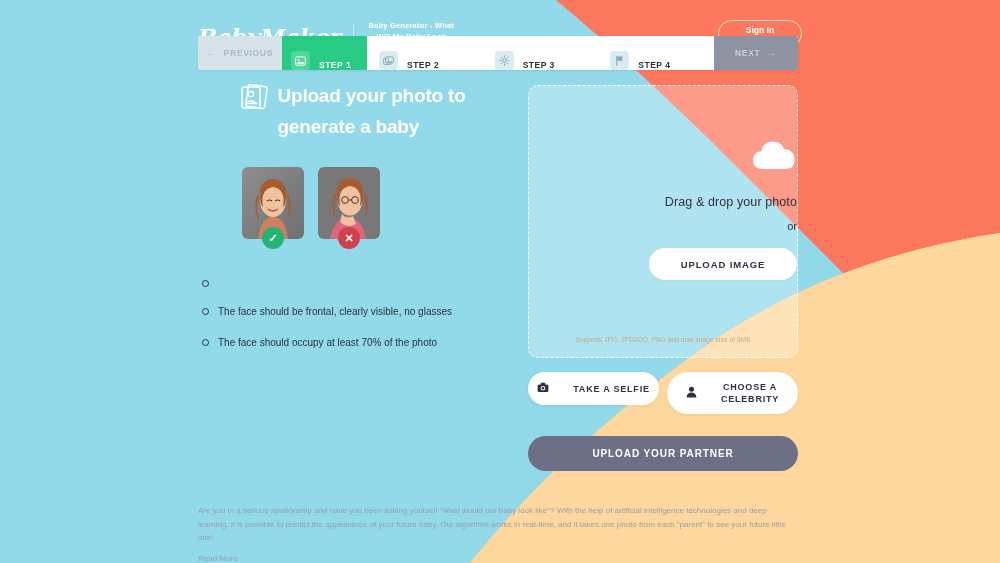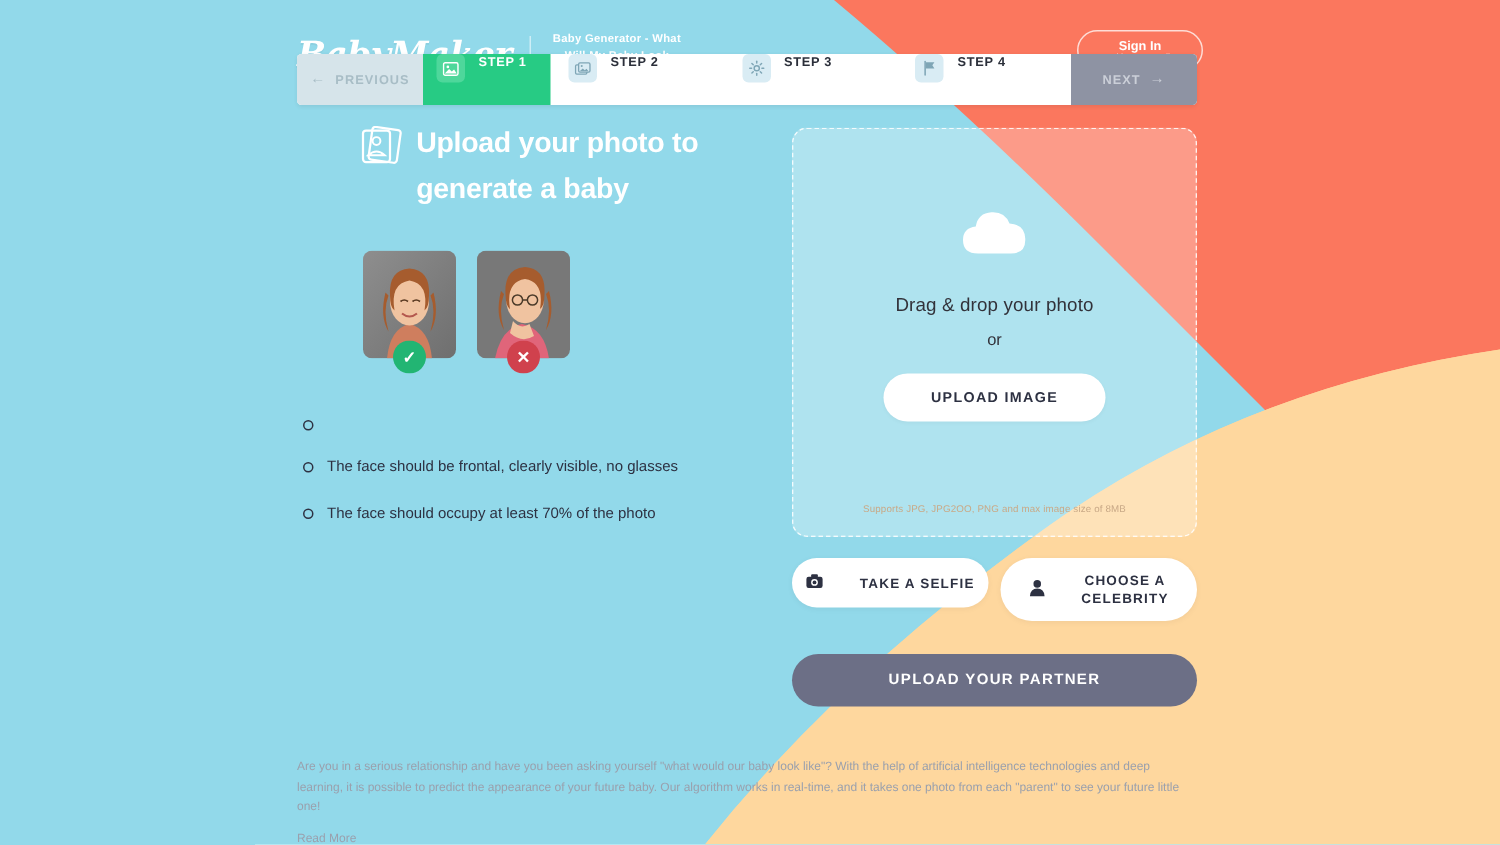--- a/index.html
+++ b/index.html
@@ -82,21 +82,21 @@
     gap: 6px;
     font-size: 8.5px; font-weight: bold; letter-spacing: 0.7px;
     cursor: pointer;
   }
   .nav-prev { background: #d6e4ea; color: #a8bdc6; }
   .nav-next { background: #8e93a3; color: #cbcfd8; }
   .nav-arrow { font-size: 10px; line-height: 1; }
 
   .step {
     flex: 1 1 0;
-    display: flex; align-items: flex-start;
+    display: flex; align-items: flex-end;
     padding-left: 12px;
     gap: 9px;
     cursor: pointer;
     position: relative;
   }
   .step.active { background: #27cb84; max-width: 85px; flex: none; width: 85px; padding-left: 9px;}
   .step-ico {
     width: 19px; height: 19px;
     border-radius: 4px;
     background: #d9ecf4;
@@ -161,21 +161,21 @@
   }
 
   
   .right { position: absolute; left: 528px; top: 85px; width: 270px; z-index: 4; }
   .dropzone {
     width: 270px; height: 273px;
     border: 1.5px dashed rgba(255,255,255,0.85);
     border-radius: 10px;
     background: rgba(255,255,255,0.27);
     display: flex; flex-direction: column;
-    align-items: center;
+    align-items: flex-end;
     position: relative;
     cursor: pointer;
   }
   .cloud-ico { margin-top: 52px; }
   .dz-main {
     margin-top: 19px;
     font-size: 12.5px; color: #32323a; letter-spacing: 0.1px;
   }
   .dz-or { margin-top: 11px; font-size: 11px; color: #32323a; }
   .dz-btn {

